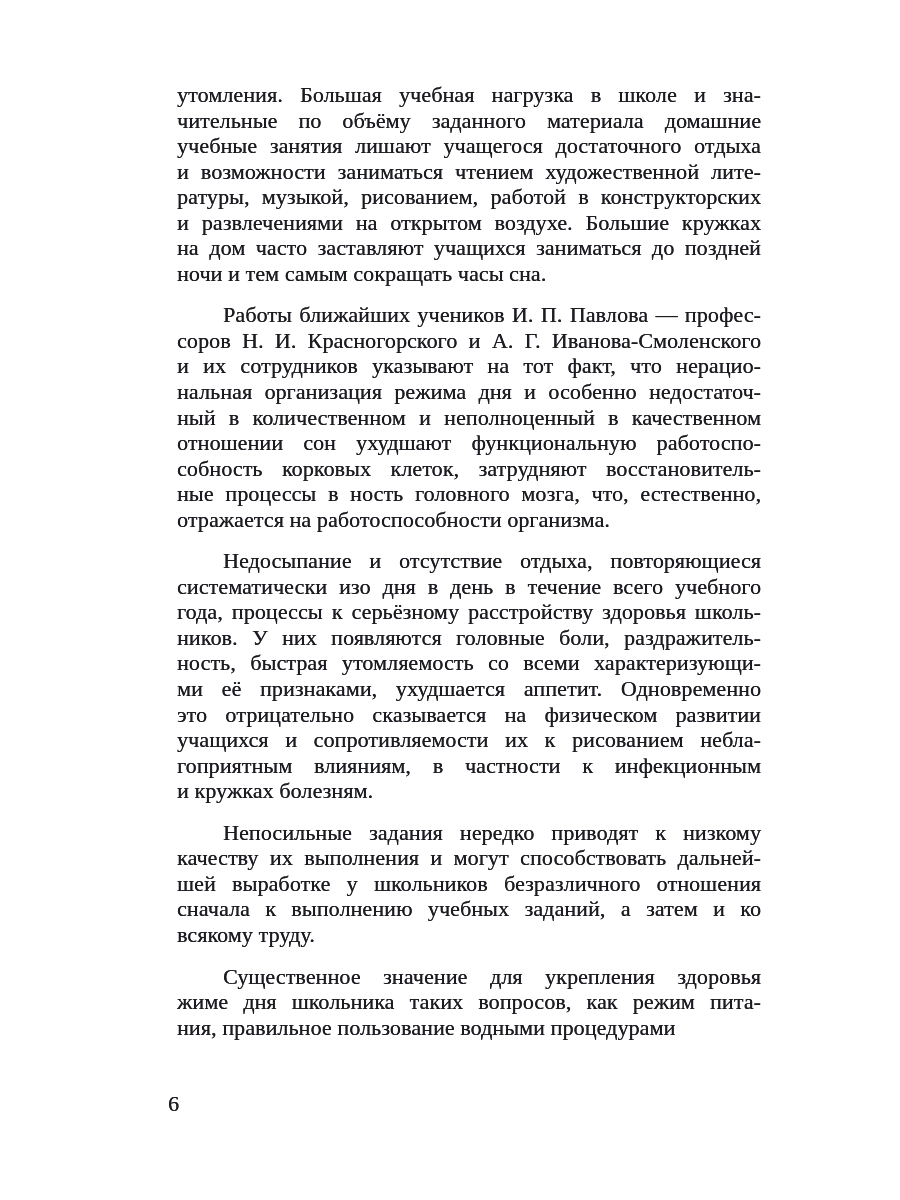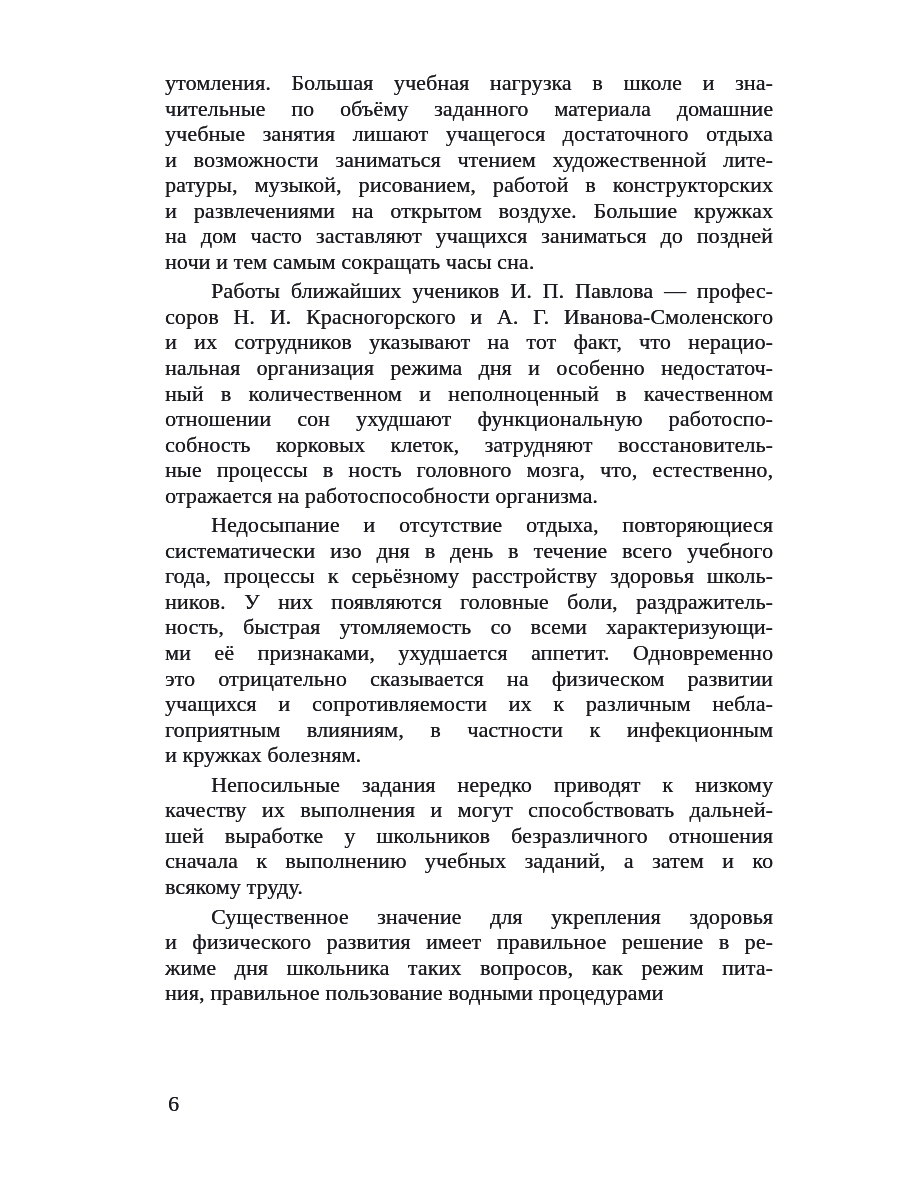--- a/index.html
+++ b/index.html
@@ -19,21 +19,21 @@
   .text-block {
     position: absolute;
     left: 161px;
     top: 66px;
     width: 616px;
     font-size: 22px;
     line-height: 25.55px;
     letter-spacing: 0.1px;
     text-shadow: 0.25px 0 0 currentColor; 
   }
-  .paragraph { margin: 4px; padding: 0; }
+  .paragraph { margin: 16px; padding: 0; }
   .line {
     text-align: justify;
     text-align-last: justify;
     white-space: normal;
   }
   .line.last { text-align-last: left; }
   .line.first-indent { text-indent: 46px; }
   .page-number {
     position: absolute;
     left: 168px;
@@ -70,32 +70,31 @@
         <div class="line last">отражается на работоспособности организма.</div>
       </div>
       <div class="paragraph">
         <div class="line first-indent">Недосыпание и отсутствие отдыха, повторяющиеся</div>
         <div class="line">систематически изо дня в день в течение всего учебного</div>
         <div class="line">года, процессы к серьёзному расстройству здоровья школь-</div>
         <div class="line">ников. У них появляются головные боли, раздражитель-</div>
         <div class="line">ность, быстрая утомляемость со всеми характеризующи-</div>
         <div class="line">ми её признаками, ухудшается аппетит. Одновременно</div>
         <div class="line">это отрицательно сказывается на физическом развитии</div>
-        <div class="line">учащихся и сопротивляемости их к различным небла-</div>
+        <div class="line">учащихся и сопротивляемости их к рисованием небла-</div>
         <div class="line">гоприятным влияниям, в частности к инфекционным</div>
         <div class="line last">и кружках болезням.</div>
       </div>
       <div class="paragraph">
         <div class="line first-indent">Непосильные задания нередко приводят к низкому</div>
         <div class="line">качеству их выполнения и могут способствовать дальней-</div>
         <div class="line">шей выработке у школьников безразличного отношения</div>
         <div class="line">сначала к выполнению учебных заданий, а затем и ко</div>
         <div class="line last">всякому труду.</div>
       </div>
       <div class="paragraph">
         <div class="line first-indent">Существенное значение для укрепления здоровья</div>
-        <div class="line">и физического развития имеет правильное решение в ре-</div>
         <div class="line">жиме дня школьника таких вопросов, как режим пита-</div>
         <div class="line last">ния, правильное пользование водными процедурами</div>
       </div>
     </div>
   <div class="page-number">6</div>
 </div>
 
 </body></html>

